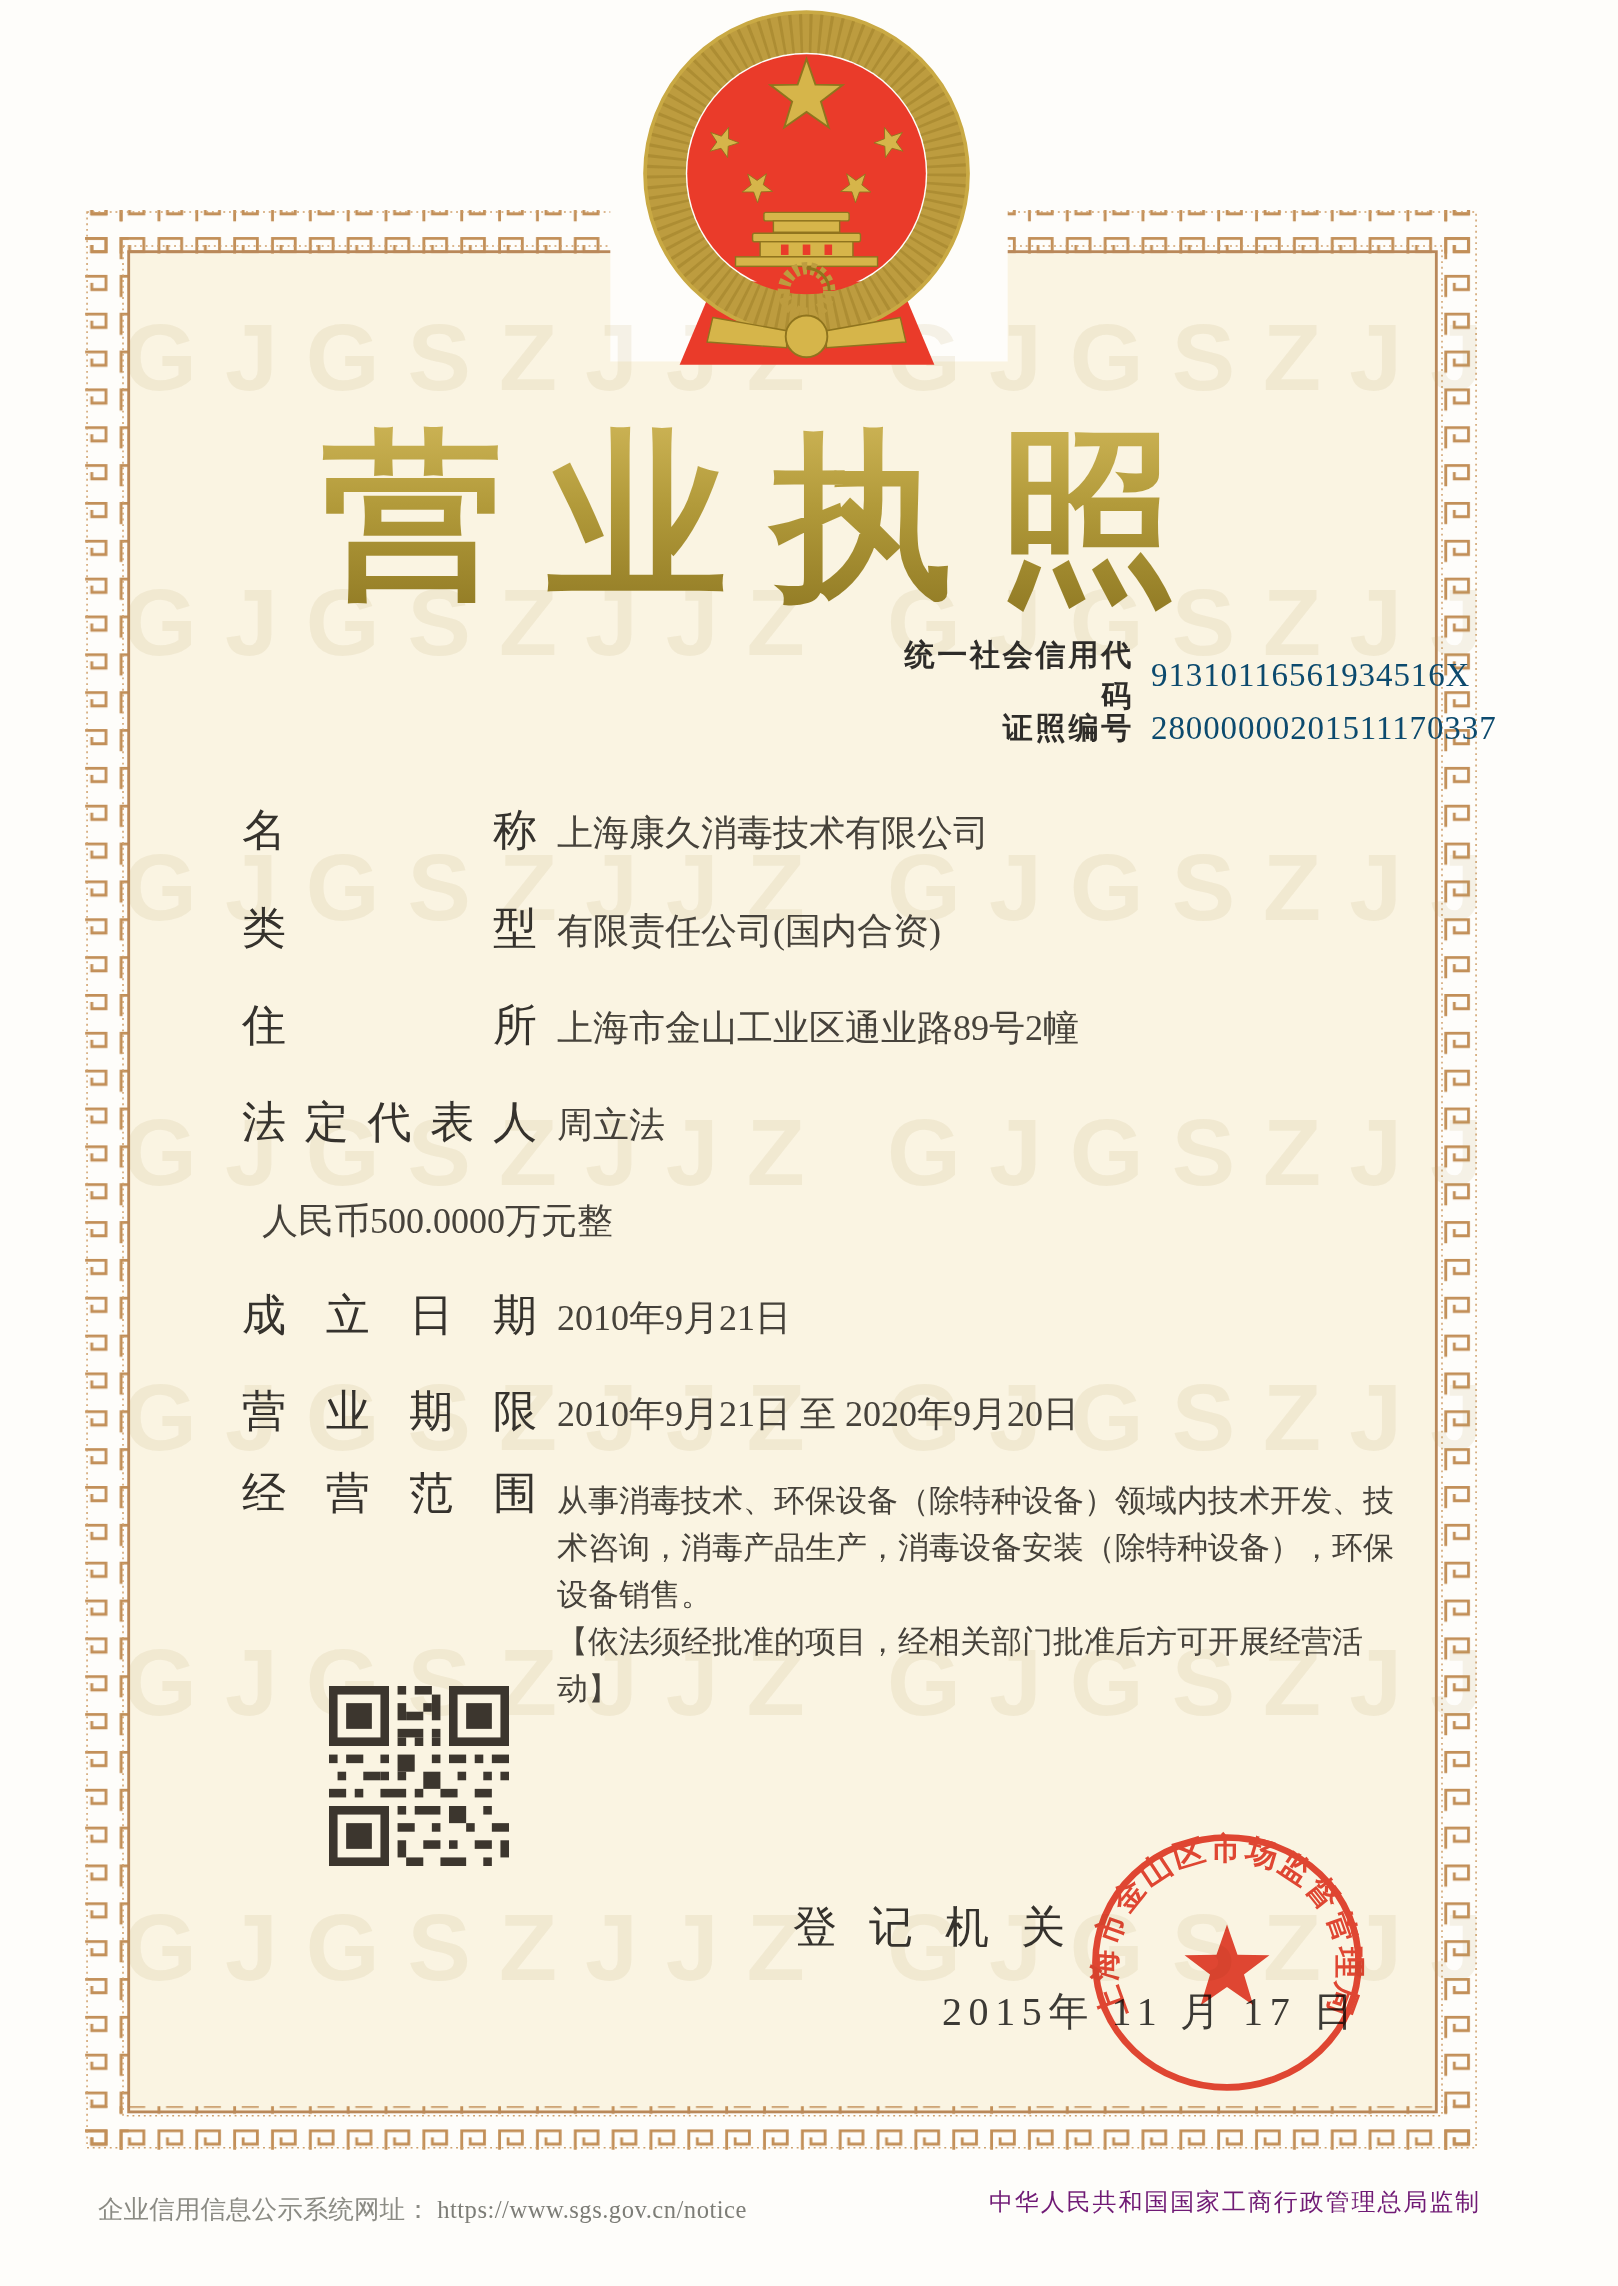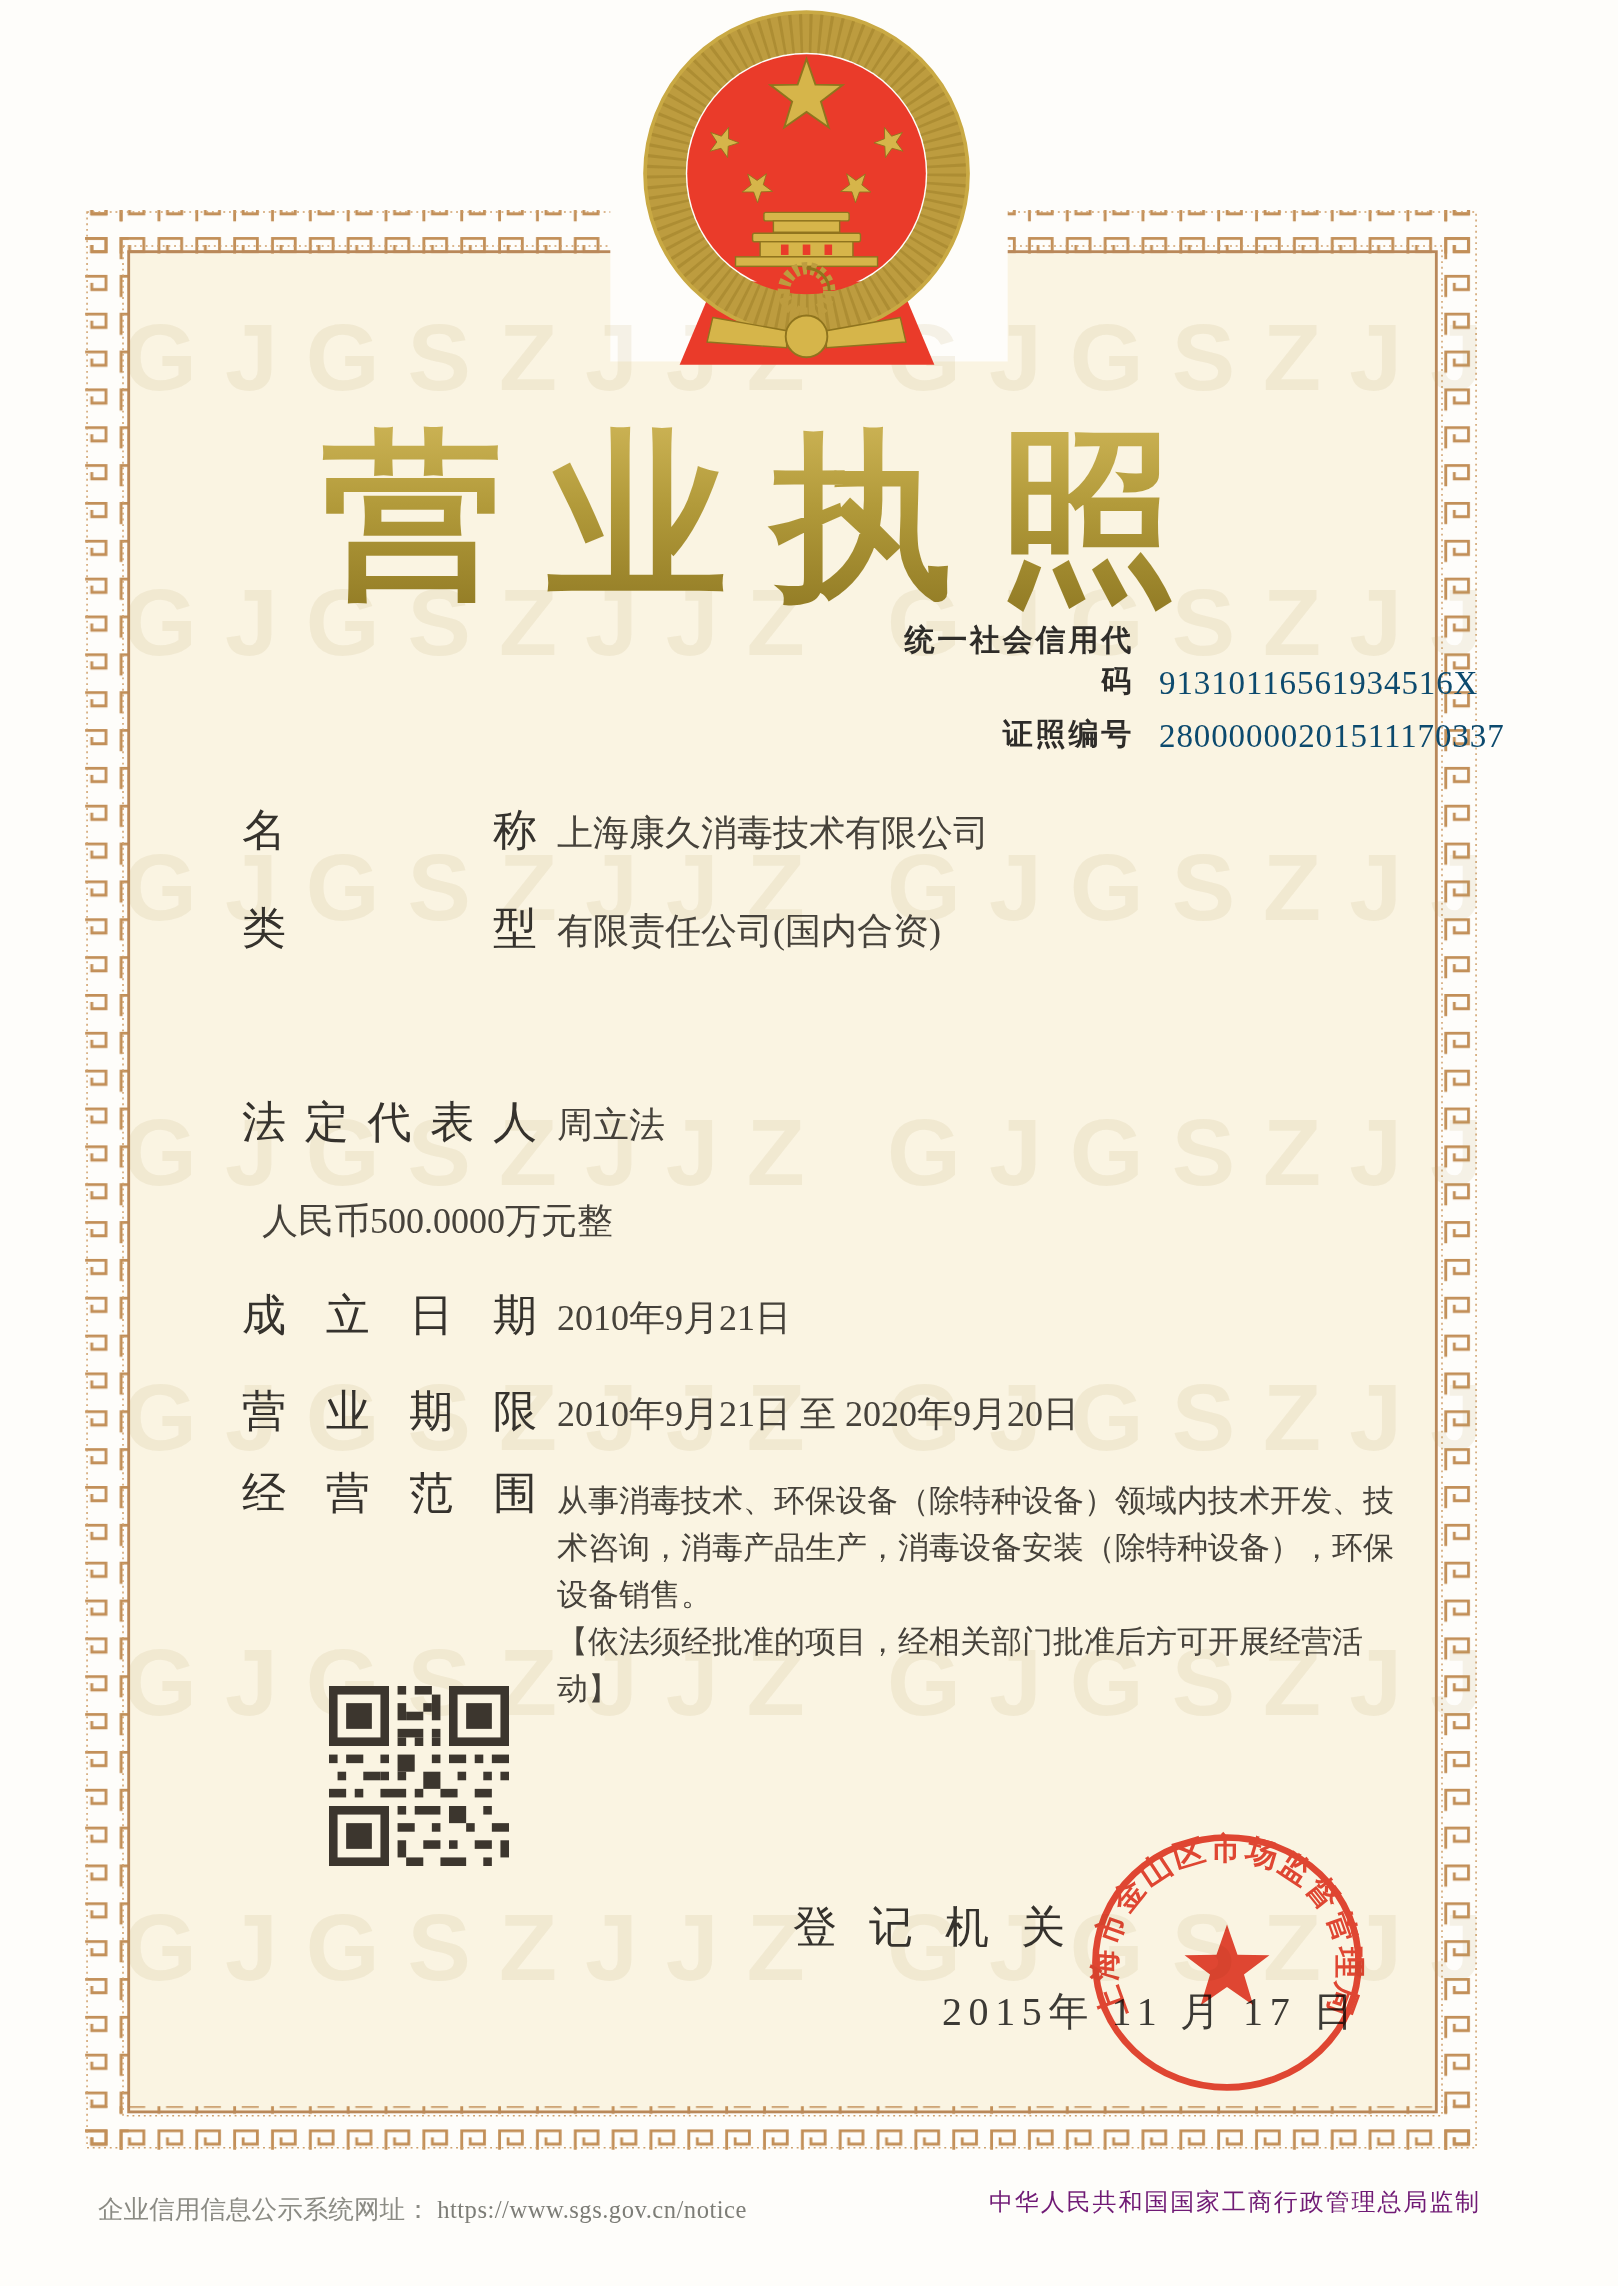--- a/index.html
+++ b/index.html
@@ -23,21 +23,21 @@
     position:absolute; top:397px; left:0; width:1500px;
     text-align:center; font-size:180px; font-weight:bold;
     letter-spacing:45px; padding-left:45px; box-sizing:border-box;
     background:linear-gradient(180deg,#d3ba5c 0%,#b29a3a 45%,#8a7420 100%);
     -webkit-background-clip:text; background-clip:text; color:transparent;
     white-space:nowrap;
   }
 
   
   .code-block { position:absolute; left:880px; top:649px; }
-  .code-row { display:flex; align-items:flex-end; height:53px;gap:8px; }
+  .code-row { display:flex; align-items:center; height:53px; }
   .code-label {
     width:254px; text-align:right; font-weight:bold; font-size:30px;
     color:#2e2c29; letter-spacing:2.8px;
   }
   .code-value {
     margin-left:17px; font-size:33px; color:#0c4a6e; letter-spacing:0.9px;
   }
 
   
   .field-row { position:absolute; left:242px; width:1183px; display:flex; align-items:flex-start; }
@@ -162,20 +162,24 @@
     </div>
   </div>
 
   <div class="field-row" style="top:806px">
     <div class="field-label">名称</div>
     <div class="field-value">上海康久消毒技术有限公司</div>
   </div>
   <div class="field-row" style="top:904px">
     <div class="field-label">类型</div>
     <div class="field-value">有限责任公司(国内合资)</div>
+  </div>
+  <div class="field-row" style="top:1001px">
+    <div class="field-label">住所</div>
+    <div class="field-value">上海市金山工业区通业路89号2幢</div>
   </div>
   <div class="field-row" style="top:1098px">
     <div class="field-label">法定代表人</div>
     <div class="field-value">周立法</div>
   </div>
   <div class="field-row" style="top:1194px">
     <div class="field-value">人民币500.0000万元整</div>
   </div>
   <div class="field-row" style="top:1291px">
     <div class="field-label">成立日期</div>

